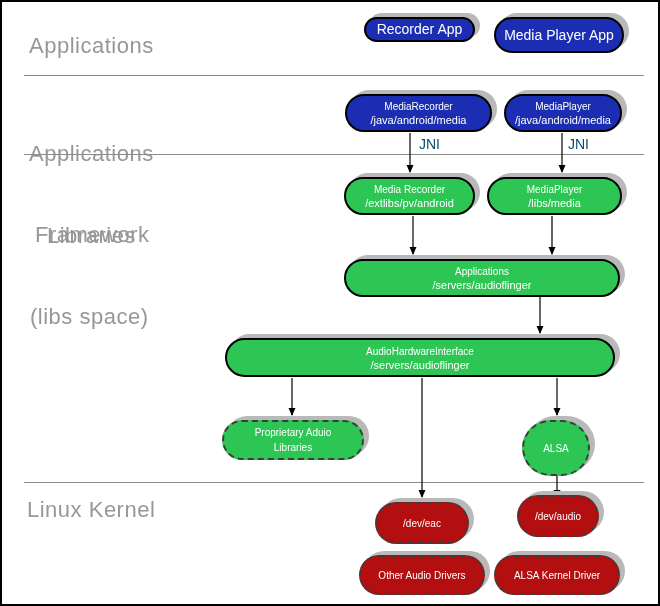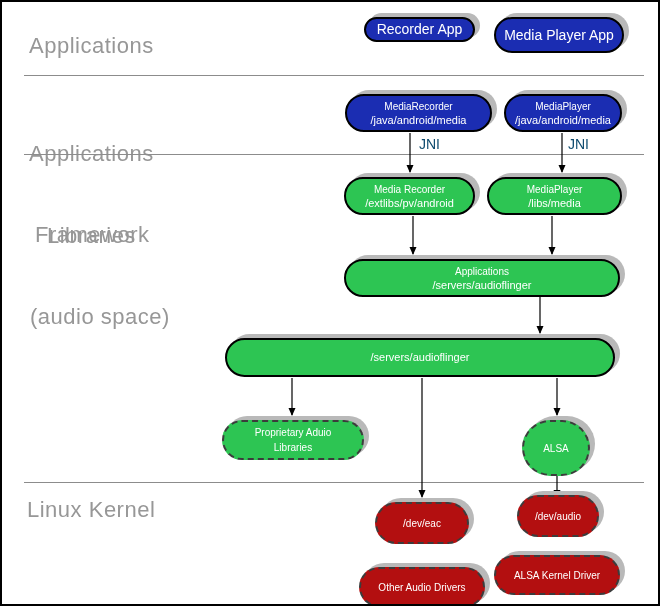--- a/index.html
+++ b/index.html
@@ -38,21 +38,21 @@
 
   <div class="section-label" style="left:27px;top:30px;">Applications</div>
 
   <div class="section-label" style="left:27px;top:84px;">
     <div>Applications</div>
     <div style="padding-left:6px;">Framework</div>
   </div>
 
   <div class="section-label" style="left:28px;top:166px;">
     <div style="padding-left:17px;">Libraries</div>
-    <div>(audio space)</div>
+    <div>(libs space)</div>
   </div>
 
   <div class="section-label" style="left:25px;top:494px;">Linux Kernel</div>
 
   <div class="divider" style="top:73px;"></div>
   <div class="divider" style="top:152px;"></div>
   <div class="divider" style="top:480px;"></div>
 
   <svg class="overlay" width="660" height="606">
     <defs>
@@ -98,38 +98,39 @@
     <span class="t">MediaPlayer</span>
     <span class="s">/libs/media</span>
   </div>
 
   <div class="pill green" style="left:342px;top:257px;width:276px;height:38px;">
     <span class="t">Applications</span>
     <span class="s">/servers/audioflinger</span>
   </div>
 
   <div class="pill green" style="left:223px;top:336px;width:390px;height:39px;">
+    <span class="t">AudioHardwareInterface</span>
     <span class="s">/servers/audioflinger</span>
   </div>
 
   <div class="pill green dashed" style="left:220px;top:418px;width:142px;height:40px;">
     <span class="t">Proprietary Aduio</span>
     <span class="t">Libraries</span>
   </div>
   <div class="pill green dashed" style="left:520px;top:418px;width:68px;height:56px;">
     <span class="t">ALSA</span>
   </div>
 
   <div class="pill red dashed" style="left:373px;top:500px;width:94px;height:42px;">
     <span class="t">/dev/eac</span>
   </div>
   <div class="pill red dashed" style="left:515px;top:493px;width:82px;height:42px;">
     <span class="t">/dev/audio</span>
   </div>
 
-  <div class="pill red dashed" style="left:357px;top:553px;width:126px;height:40px;margin-top:12px;">
+  <div class="pill red dashed" style="left:357px;top:553px;width:126px;height:40px;">
     <span class="t">Other Audio Drivers</span>
   </div>
   <div class="pill red dashed" style="left:492px;top:553px;width:126px;height:40px;text-align:center;">
     <span class="t">ALSA Kernel Driver</span>
   </div>
 
 </div>
 
 </body></html>

